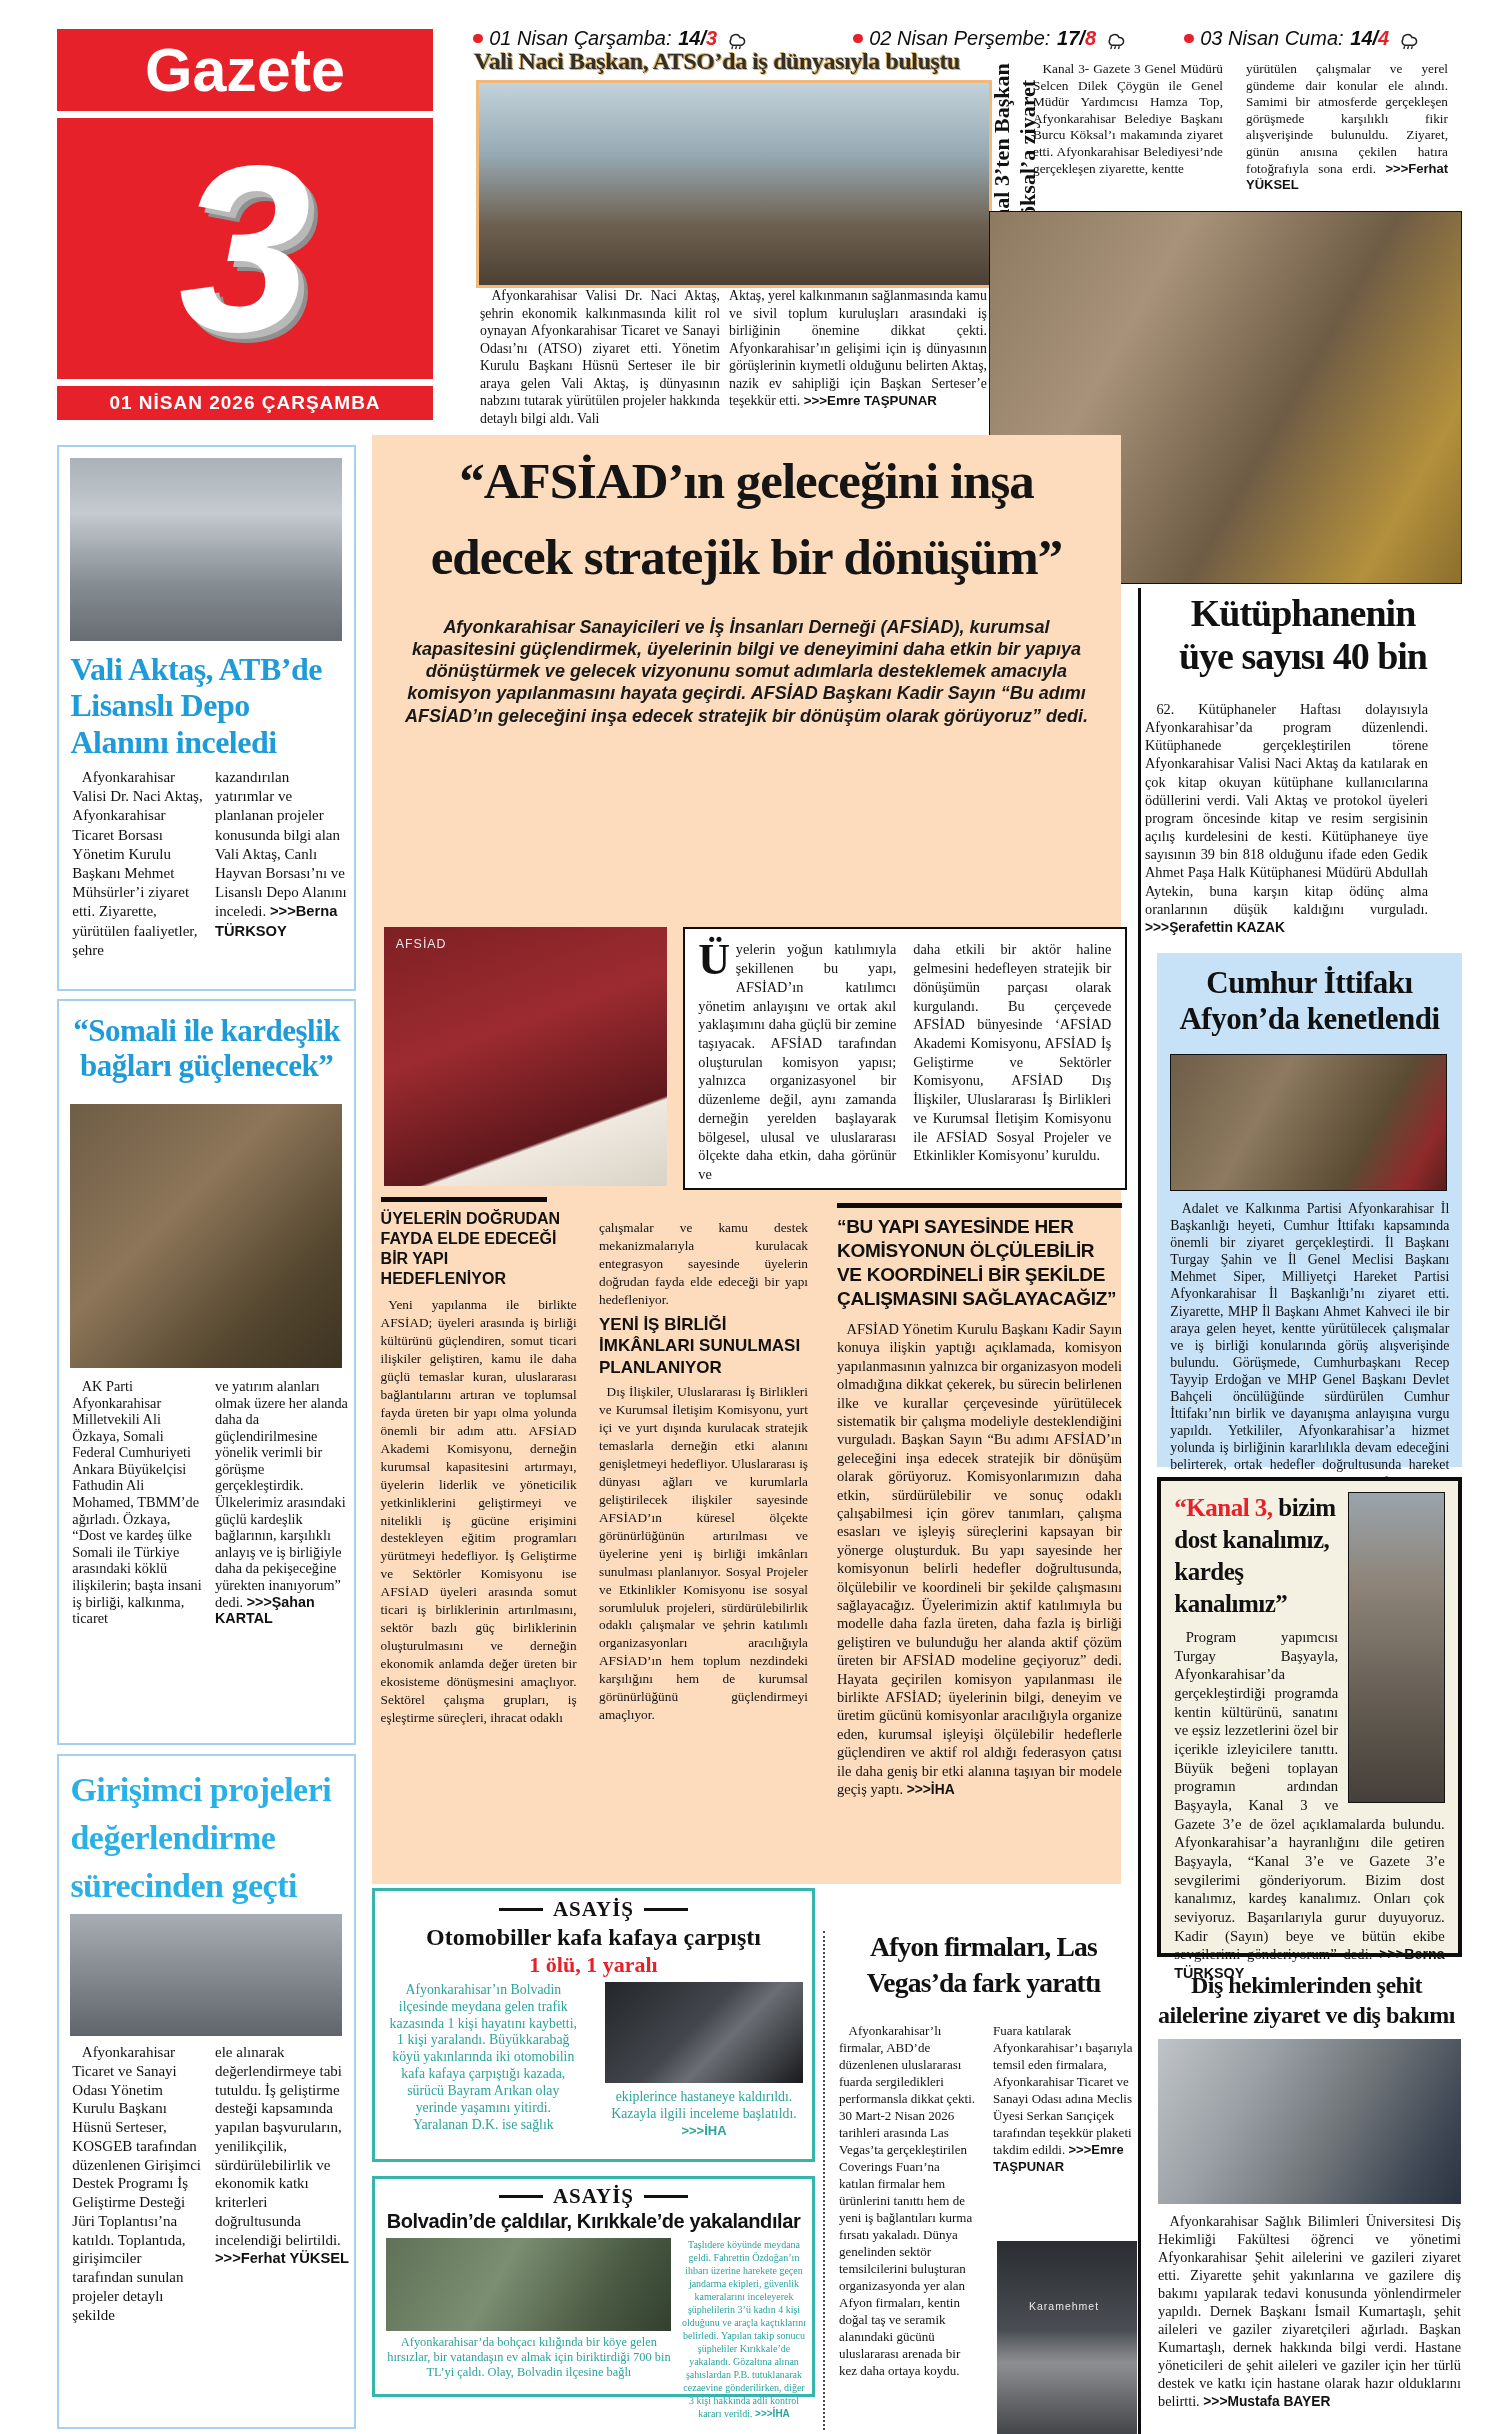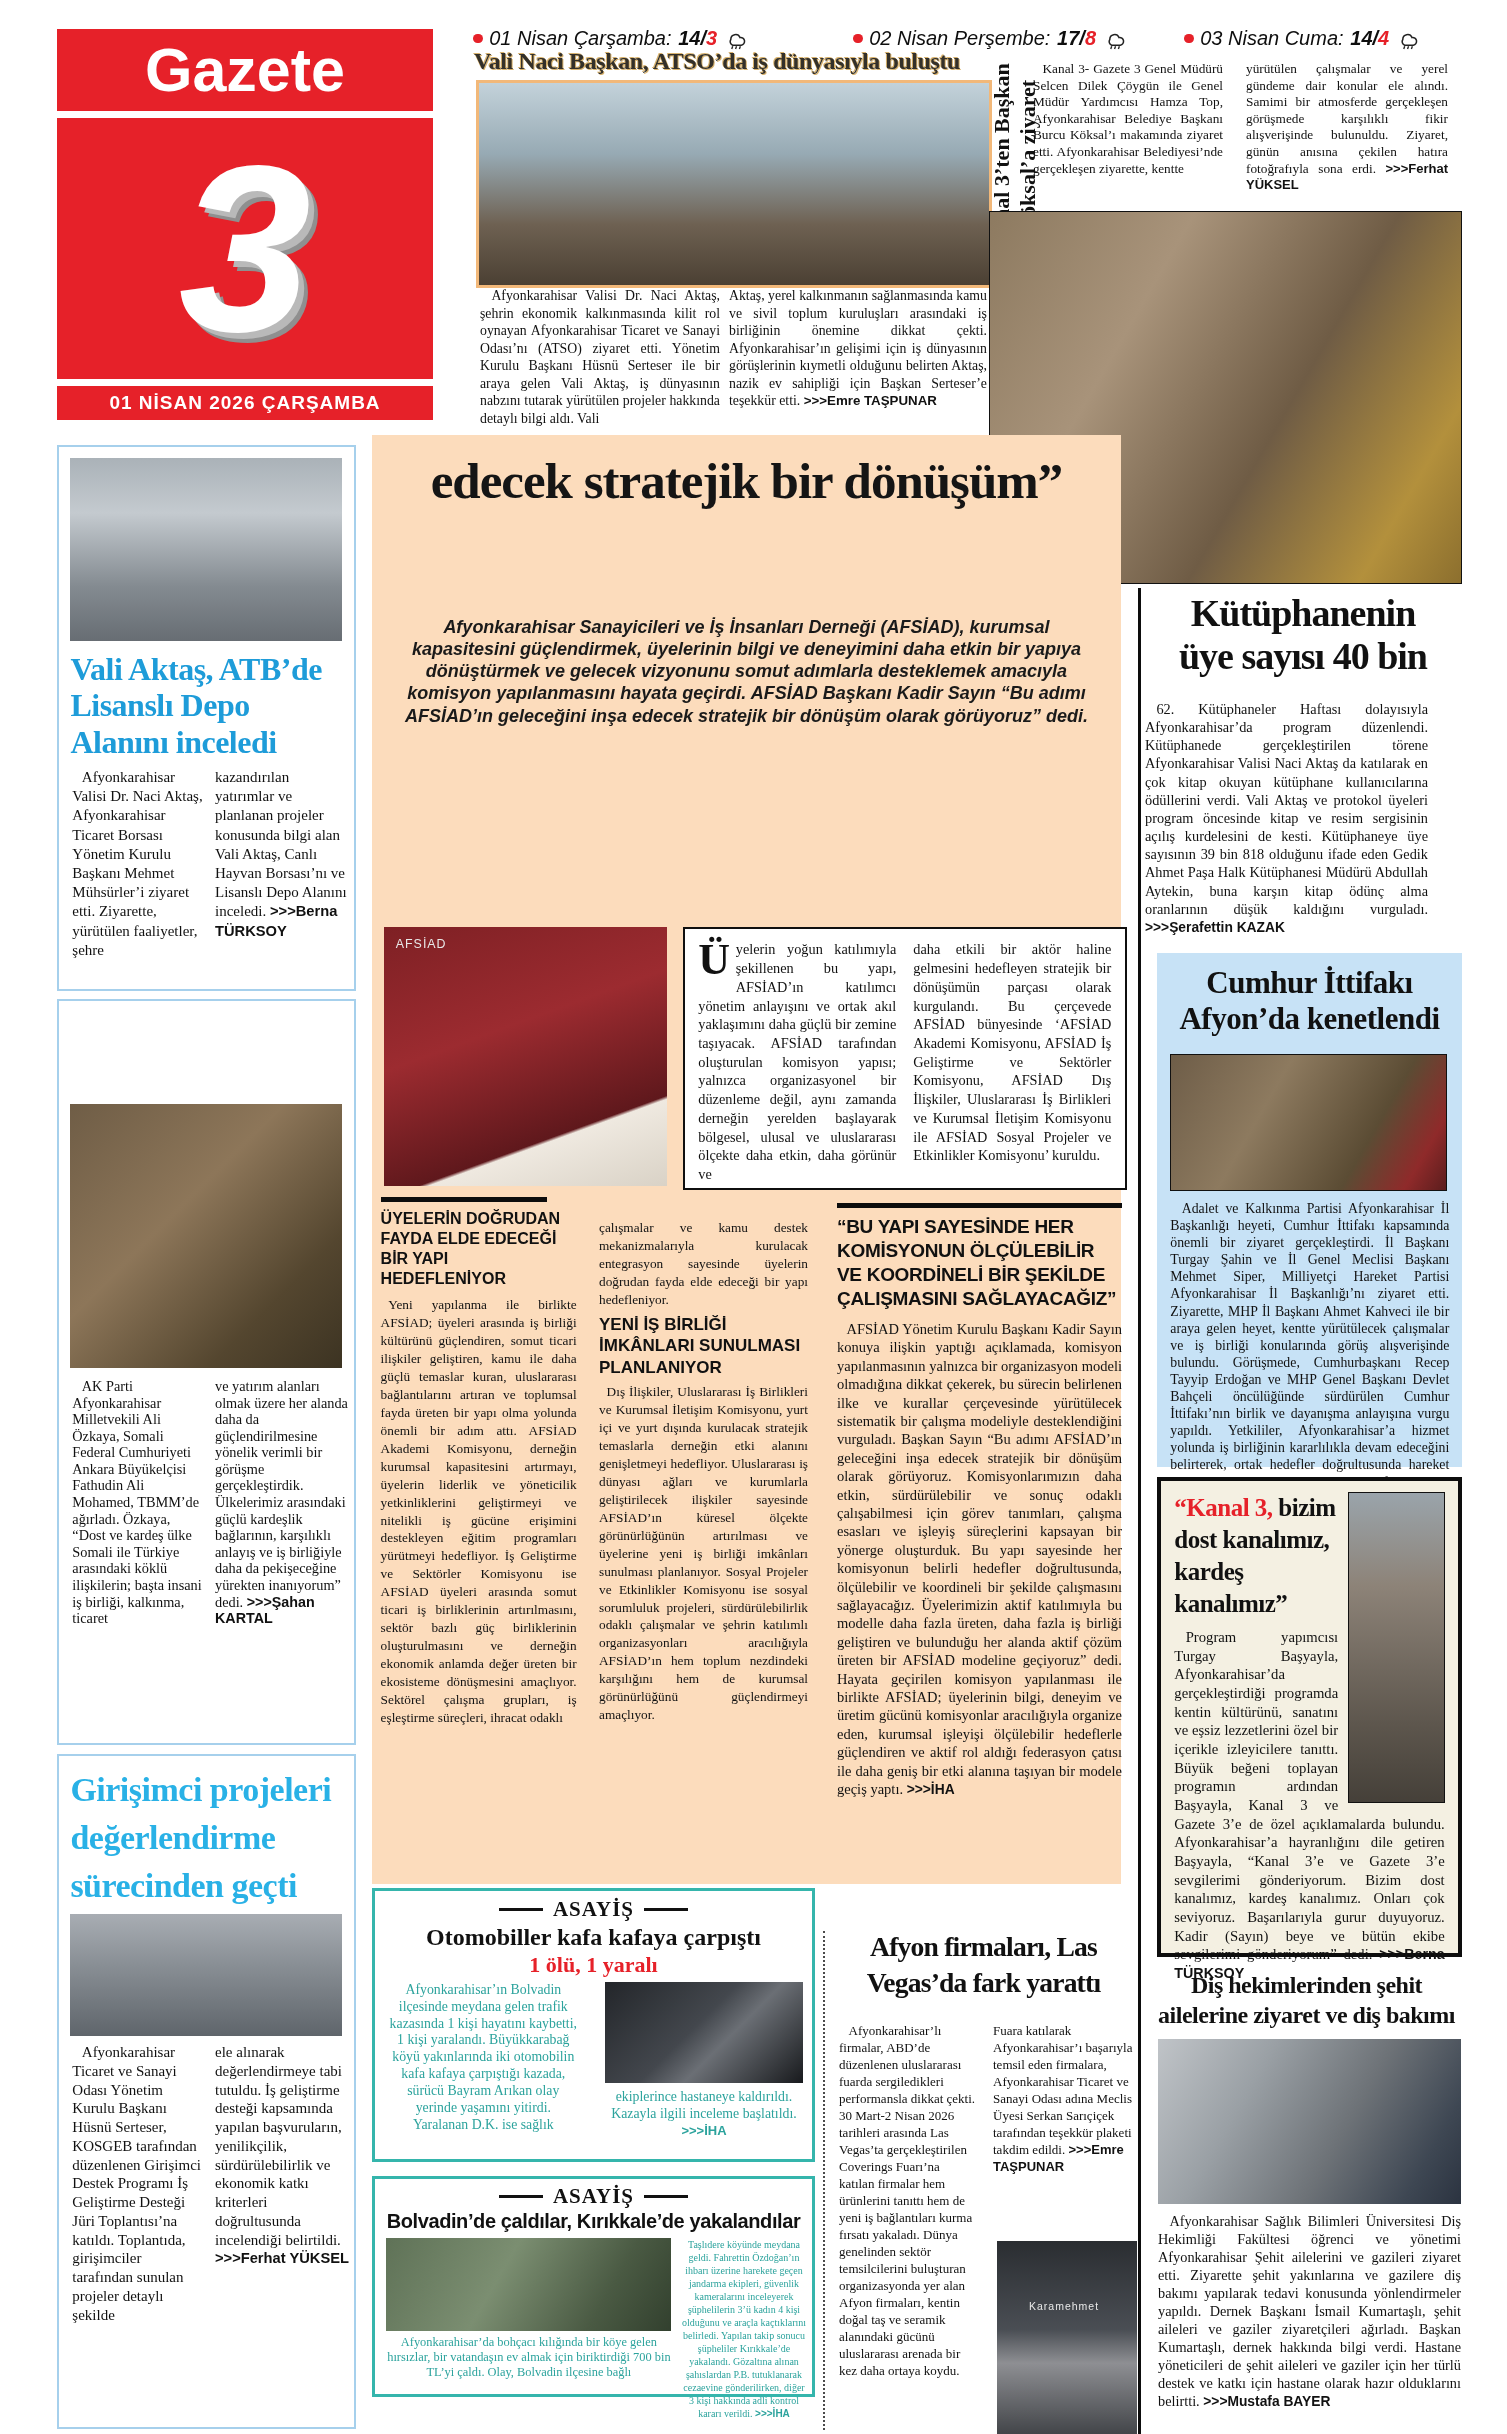--- a/index.html
+++ b/index.html
@@ -95,34 +95,36 @@
 <div class="abs" style="left:989px;top:211px;width:471px;height:371px;border:1.9px solid #111;background:linear-gradient(120deg,#8d7a60 0%,#a8937a 30%,#6f5c45 60%,#b3903c 85%,#8c6f2e 100%);"></div>
 
 <div class="abs bluebox" style="left:57px;top:445px;width:295px;height:542px;">
   <div class="abs" style="left:11.4px;top:11.4px;width:272px;height:183px;background:linear-gradient(180deg,#aab2b8 0%,#c4cacf 30%,#848b91 70%,#676d73 100%);"></div>
   <div class="abs blueh" style="left:11.4px;top:204px;width:276px;height:112px;font-size:32px;line-height:1.14;letter-spacing:-0.5px;">Vali Aktaş, ATB’de Lisanslı Depo Alanını inceledi</div>
   <div class="abs serif" style="left:13.3px;top:321px;width:133px;height:207px;font-size:15px;line-height:1.28;text-indent:9.5px;">Afyonkarahisar Valisi Dr. Naci Aktaş, Afyonkarahisar Ticaret Borsası Yönetim Kurulu Başkanı Mehmet Mühsürler’i ziyaret etti. Ziyarette, yürütülen faaliyetler, şehre</div>
   <div class="abs serif" style="left:156px;top:321px;width:135px;height:207px;font-size:15px;line-height:1.28;"><span>kazandırılan yatırımlar ve planlanan projeler konusunda bilgi alan Vali Aktaş, Canlı Hayvan Borsası’nı ve Lisanslı Depo Alanını inceledi. </span><b class="byl" style="font-size:14.7px;">&gt;&gt;&gt;Berna TÜRKSOY</b></div>
 </div>
 
 <div class="abs bluebox" style="left:57px;top:999px;width:295px;height:742px;">
+  <div class="abs blueh ctr" style="left:7.6px;top:13.3px;width:280px;height:80px;font-size:31px;line-height:1.12;letter-spacing:-0.5px;">“Somali ile kardeşlik bağları güçlenecek”</div>
   <div class="abs" style="left:11.4px;top:103px;width:272px;height:264px;background:linear-gradient(135deg,#6f5d46 0%,#8d7659 40%,#54462f 75%,#3c3322 100%);"></div>
   <div class="abs serif" style="left:13.3px;top:377px;width:133px;height:354px;font-size:14.3px;line-height:1.16;text-indent:9.5px;">AK Parti Afyonkarahisar Milletvekili Ali Özkaya, Somali Federal Cumhuriyeti Ankara Büyükelçisi Fathudin Ali Mohamed, TBMM’de ağırladı. Özkaya, “Dost ve kardeş ülke Somali ile Türkiye arasındaki köklü ilişkilerin; başta insani iş birliği, kalkınma, ticaret</div>
   <div class="abs serif" style="left:156px;top:377px;width:135px;height:354px;font-size:14.3px;line-height:1.16;"><span>ve yatırım alanları olmak üzere her alanda daha da güçlendirilmesine yönelik verimli bir görüşme gerçekleştirdik. Ülkelerimiz arasındaki güçlü kardeşlik bağlarının, karşılıklı anlayış ve iş birliğiyle daha da pekişeceğine yürekten inanıyorum” dedi. </span><b class="byl" style="font-size:14.3px;">&gt;&gt;&gt;Şahan KARTAL</b></div>
 </div>
 
 <div class="abs bluebox" style="left:57px;top:1754px;width:295px;height:671px;">
   <div class="abs" style="left:11.4px;top:9.5px;width:276px;height:145px;font-size:34px;line-height:1.42;font-weight:bold;color:#29b1e6;font-family:'Liberation Serif',serif;letter-spacing:-0.5px;">Girişimci projeleri değerlendirme sürecinden geçti</div>
   <div class="abs" style="left:11.4px;top:158px;width:272px;height:122px;background:linear-gradient(180deg,#a8adb3 0%,#8a9096 40%,#5f656b 100%);"></div>
   <div class="abs serif" style="left:13.3px;top:287px;width:133px;height:373px;font-size:15px;line-height:1.25;text-indent:9.5px;">Afyonkarahisar Ticaret ve Sanayi Odası Yönetim Kurulu Başkanı Hüsnü Serteser, KOSGEB tarafından düzenlenen Girişimci Destek Programı İş Geliştirme Desteği Jüri Toplantısı’na katıldı. Toplantıda, girişimciler tarafından sunulan projeler detaylı şekilde</div>
   <div class="abs serif" style="left:156px;top:287px;width:135px;height:373px;font-size:15px;line-height:1.25;"><span>ele alınarak değerlendirmeye tabi tutuldu. İş geliştirme desteği kapsamında yapılan başvuruların, yenilikçilik, sürdürülebilirlik ve ekonomik katkı kriterleri doğrultusunda incelendiği belirtildi. </span><b class="byl" style="font-size:14.7px;">&gt;&gt;&gt;Ferhat YÜKSEL</b></div>
 </div>
 
 <div class="abs" style="left:372px;top:435px;width:749px;height:1449px;background:#fcdcbc;">
   <div class="abs serif ctr" style="left:0;top:7.6px;width:749px;font-size:51px;font-weight:bold;line-height:1.5;letter-spacing:-1px;color:#151515;">
+    <div>“AFSİAD’ın geleceğini inşa</div>
     <div>edecek stratejik bir dönüşüm”</div>
   </div>
   <div class="abs sans ctr" style="left:21px;top:181px;width:707px;font-size:18px;font-style:italic;font-weight:bold;line-height:1.23;color:#1a1a1a;">Afyonkarahisar Sanayicileri ve İş İnsanları Derneği (AFSİAD), kurumsal kapasitesini güçlendirmek, üyelerinin bilgi ve deneyimini daha etkin bir yapıya dönüştürmek ve gelecek vizyonunu somut adımlarla desteklemek amacıyla komisyon yapılanmasını hayata geçirdi. AFSİAD Başkanı Kadir Sayın “Bu adımı AFSİAD’ın geleceğini inşa edecek stratejik bir dönüşüm olarak görüyoruz” dedi.</div>
   <div class="abs" style="left:12.4px;top:277px;width:732px;height:204px;background:linear-gradient(180deg,#7d6b52 0%,#97趣 0%,#96836a 25%,#5f5140 60%,#73231f 82%,#402f24 100%);"></div>
   <div class="abs" style="left:12.4px;top:492px;width:283px;height:259px;background:linear-gradient(160deg,#7e2024 0%,#9c2b30 40%,#5f181c 75%,#efe9e0 76%,#d9d2c6 100%);">
     <span class="photo-label" style="left:11.4px;top:9.5px;">AFSİAD</span>
   </div>
 
   <div class="abs" style="left:311px;top:492px;width:444px;height:263px;border:2.9px solid #0f0f0f;background:#ffffff;box-sizing:border-box;display:flex;gap:17px;padding:11.4px 13.3px;">
     <div class="serif just" style="width:198px;font-size:14.3px;line-height:1.31;"><span class="dropcap">Ü</span><span>yelerin yoğun katılımıyla şekillenen bu yapı, AFSİAD’ın katılımcı yönetim anlayışını ve ortak akıl yaklaşımını daha güçlü bir zemine taşıyacak. AFSİAD tarafından oluşturulan komisyon yapısı; yalnızca organizasyonel bir düzenleme değil, aynı zamanda derneğin yerelden başlayarak bölgesel, ulusal ve uluslararası ölçekte daha etkin, daha görünür ve</span></div>

